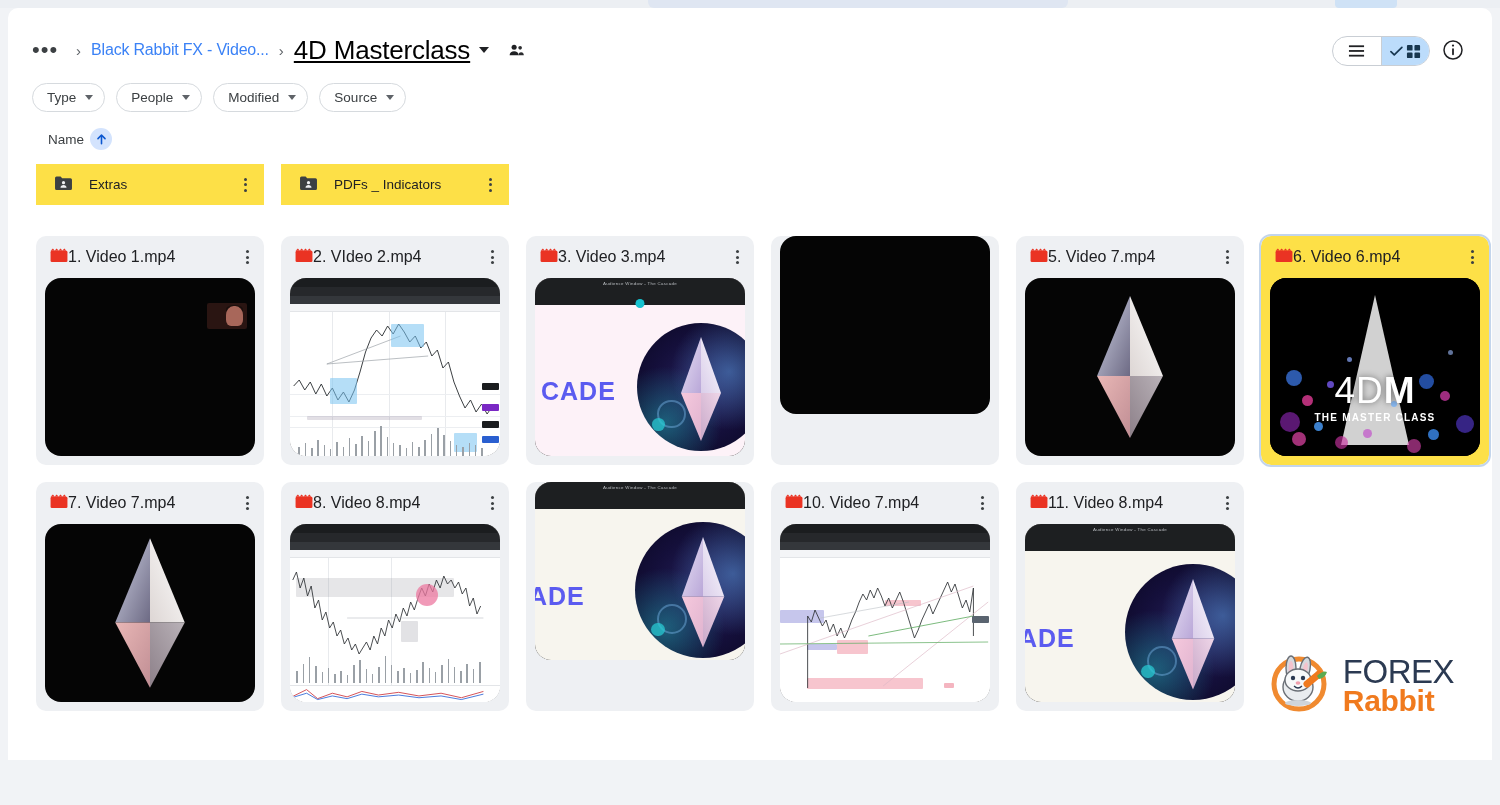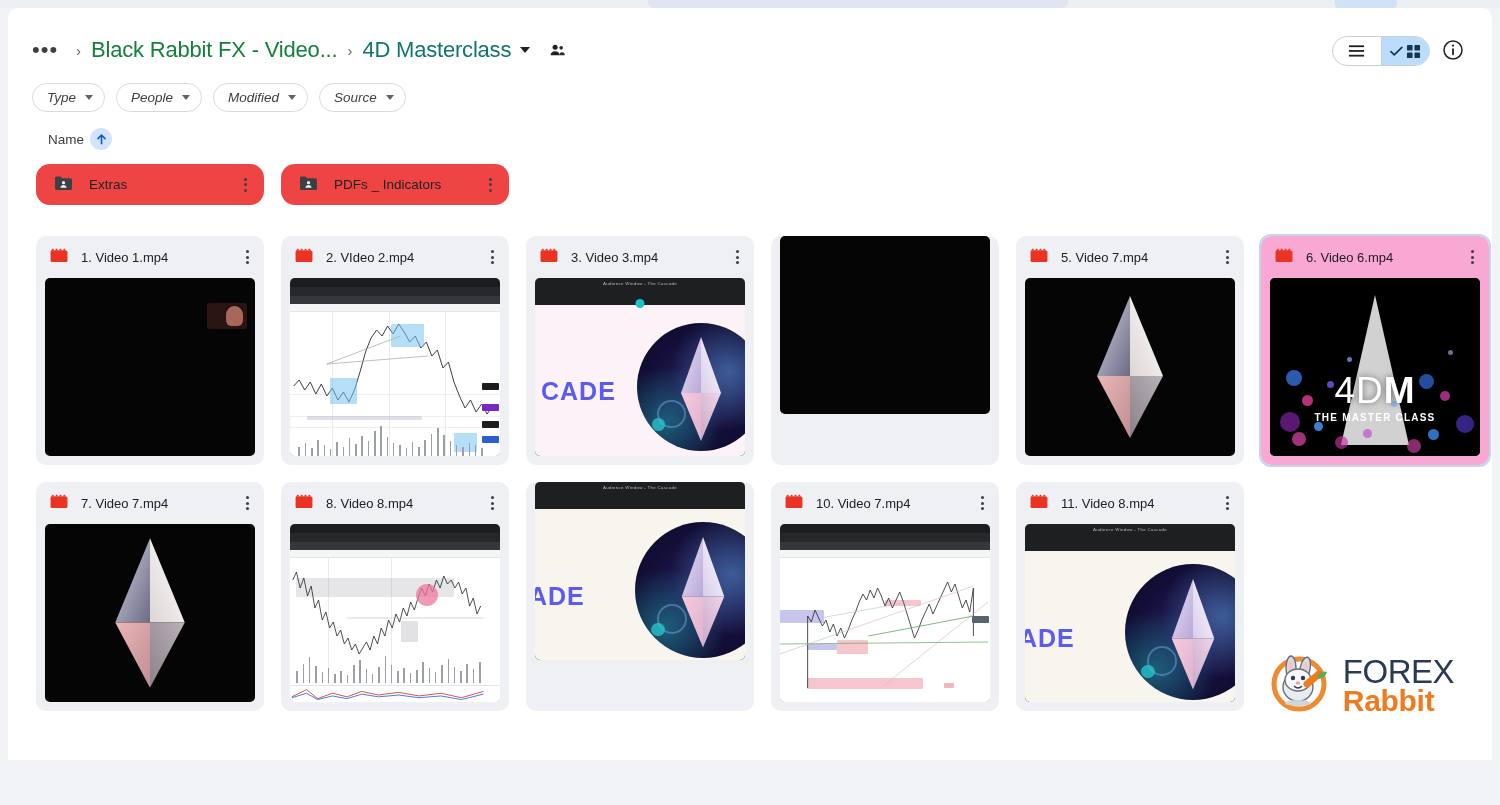--- a/index.html
+++ b/index.html
@@ -40,42 +40,42 @@
   }
   .crumb-dots {
     font-size: 22px; color: #3c4043; letter-spacing: 1px;
     padding: 2px 8px; border-radius: 6px; line-height: 14px;
     display: flex; align-items: center; height: 28px;
   }
   .crumb-sep {
     color: #5f6368; font-size: 15px; margin: 0 10px; user-select: none;
   }
   .crumb-text {
-    font-size: 22px; color: #15803d; letter-spacing: -0.2px;
+    font-size: 16px; color: #3b82f6; letter-spacing: -0.2px;
     white-space: nowrap;
   }
   .crumb-last {
-    font-size: 22px; color: #0f766e; letter-spacing: -0.2px; white-space: nowrap;
+    font-size: 26px; color: #000000; letter-spacing: -0.2px; white-space: nowrap; text-decoration: underline;
   }
   .crumb-caret {
     margin-left: 9px; width: 0; height: 0;
     border-left: 5px solid transparent; border-right: 5px solid transparent;
     border-top: 6px solid #202124; display: inline-block; vertical-align: middle;
   }
   .people-ico { margin-left: 18px; display: flex; align-items: center; }
   
   .filters {
     position: absolute; top: 75px; left: 24px;
     display: flex; gap: 11px;
   }
   .chip {
     height: 29px; padding: 0 11px 0 14px;
     border: 1px solid #d6dade; border-radius: 16px;
     background: #fff; display: flex; align-items: center; gap: 9px;
-    font-size: 13.5px; color: #3c4043; cursor: pointer; font-style: italic;
+    font-size: 13.5px; color: #3c4043; cursor: pointer;
   }
   .chip .caret {
     width: 0; height: 0; border-left: 4px solid transparent;
     border-right: 4px solid transparent; border-top: 5px solid #5f6368;
   }
   
   .sortrow {
     position: absolute; top: 120px; left: 40px;
     display: flex; align-items: center; gap: 6px;
   }
@@ -96,51 +96,51 @@
   }
   .vt-half.active { background: #bcdcfb; }
   .vt-half + .vt-half { border-left: 1px solid #c9ced4; }
   .info-ico {
     position: absolute; top: 31px; right: 28px;
     width: 22px; height: 22px; cursor: pointer;
   }
   
   .folders { position: absolute; top: 156px; left: 28px; display: flex; gap: 17px; }
   .folder {
-    width: 228px; height: 41px; background: #ef4444; border-radius: 14px;
+    width: 228px; height: 41px; background: #fde047; border-radius: 0;
     display: flex; align-items: center; padding: 0 10px 0 18px; cursor: pointer;
   }
   .folder .fname {
     font-size: 13.5px; color: #202124; margin-left: 16px; flex: 1;
     white-space: nowrap; overflow: hidden; text-overflow: ellipsis;
   }
   .kebab {
     width: 18px; display: flex; flex-direction: column; align-items: center;
     gap: 2.5px; cursor: pointer; flex: 0 0 auto;
   }
   .kebab i { width: 3px; height: 3px; border-radius: 50%; background: #3c4043; display: block; }
   
   .grid {
     position: absolute; top: 228px; left: 28px;
     display: flex; flex-wrap: wrap; gap: 17px 17px; width: 1460px;
   }
   .card {
     width: 228px; border-radius: 10px; background: #eef0f3;
     overflow: hidden; cursor: pointer; padding-bottom: 9px;
   }
-  .card.selected { outline: 2px solid #c3d5ec; background: #f9a8d4; }
+  .card.selected { outline: 2px solid #c3d5ec; background: #fde047; }
   .card-head {
     height: 42px; display: flex; align-items: center; padding: 0 8px 0 14px;
   }
   .card-title {
-    font-size: 13px; color: #202124; margin-left: 13px; flex: 1;
+    font-size: 16px; color: #202124; flex: 1;
     white-space: nowrap; overflow: hidden; text-overflow: ellipsis;
   }
   .thumb {
-    margin: 0 9px; height: 178px; border-radius: 5px; overflow: hidden;
+    margin: 0 9px; height: 178px; border-radius: 16px; overflow: hidden;
     background: #000; position: relative;
   }
   .row2 .thumb { height: 178px; }
   
   .th-black { background: #050505; }
   .pip {
     position: absolute; right: 8px; top: 25px; width: 40px; height: 26px;
     background: #2a1512; border-radius: 2px; overflow: hidden;
   }
   .pip .face {

